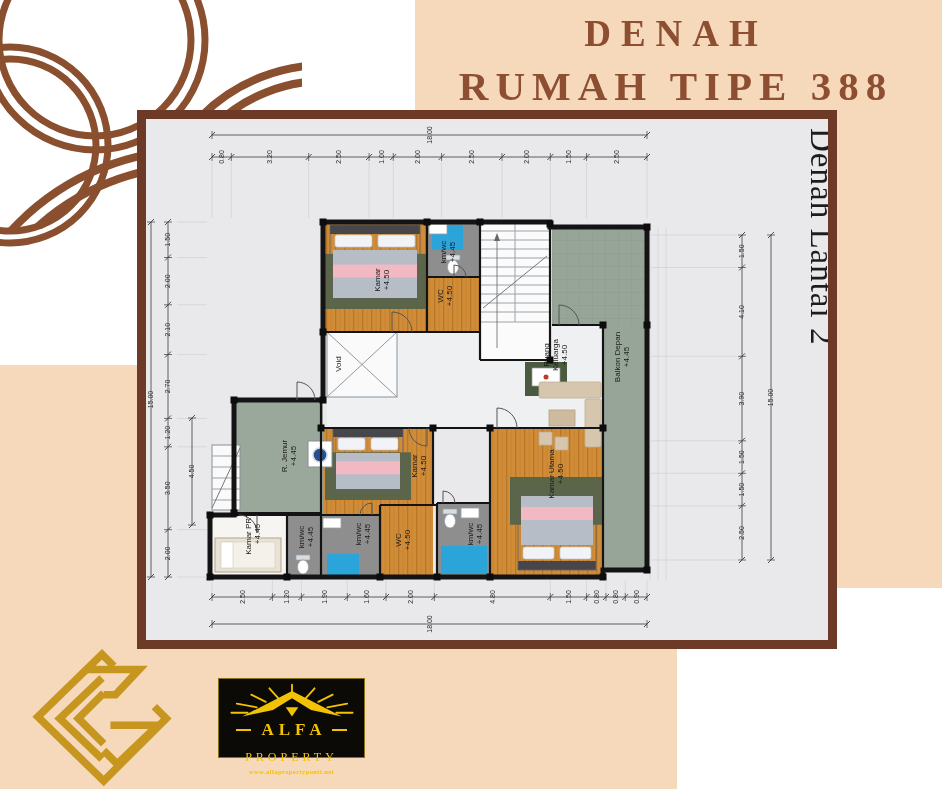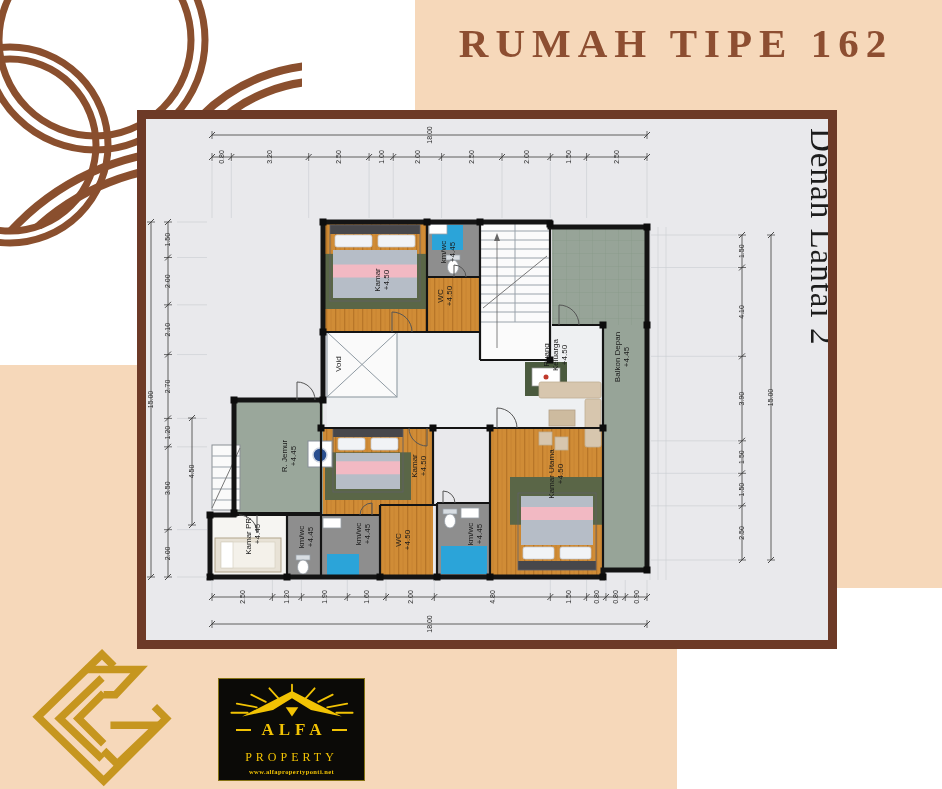--- a/index.html
+++ b/index.html
@@ -10,21 +10,21 @@
   #peach-right{left:415px;top:0;width:527px;height:588px}
   .rings{position:absolute;z-index:1}
   .rings circle{fill:none;stroke:var(--brown,#8a4f2e)}
   #title{position:absolute;left:420px;top:12px;width:512px;z-index:2;text-align:center;
          color:var(--title,#8d4e31);font-family:"Liberation Serif",serif;font-weight:bold}
   #title .l1{font-size:37px;letter-spacing:10px}
   #title .l2{font-size:41px;letter-spacing:7px;margin-top:7px}
   #card{position:absolute;left:137px;top:110px;width:700px;height:539px;z-index:2}
   #glogo{position:absolute;left:26px;top:644px;z-index:3}
   #glogo path{fill:none;stroke:var(--gold,#c6961f);stroke-width:9;stroke-linejoin:miter}
-  #alfa{position:absolute;left:218px;top:678px;width:147px;height:103px;z-index:3;
+  #alfa{position:absolute;left:218px;top:678px;width:147px;height:80px;z-index:3;
         background:#0b0a07;border:1px solid #857312;box-sizing:border-box;text-align:center;
         color:var(--alfa-yellow,#f2c304);font-family:"Liberation Serif",serif}
   #alfa .brand-row{display:flex;align-items:center;justify-content:center;gap:5px;margin-top:0}
   #alfa .dash{width:15px;height:2px;background:var(--alfa-yellow,#f2c304)}
   #alfa .brand{font-size:17px;font-weight:bold;letter-spacing:5px;text-indent:5px}
   #alfa .sub{font-size:12px;letter-spacing:4px;margin-top:10px}
   #alfa .url{font-size:6.5px;letter-spacing:.4px;margin-top:3px;font-weight:bold}
   #alfa svg{display:block;margin:3px auto 0}
   text{font-family:"Liberation Sans",sans-serif}
   .serif-label{font-family:"Liberation Serif",serif}
@@ -42,21 +42,22 @@
   <circle cx="10" cy="145" r="86" stroke-width="7"></circle>
 </svg>
 <svg class="rings" id="rings-br" width="302" height="229">
   <circle cx="325" cy="240" r="175" stroke-width="8"></circle>
   <circle cx="325" cy="240" r="159" stroke-width="8"></circle>
   <circle cx="195" cy="400" r="250" stroke-width="8"></circle>
   <circle cx="195" cy="400" r="234" stroke-width="8"></circle>
 </svg>
 
 <div id="title">
-  <div class="l2">RUMAH TIPE 162</div>
+  <div class="l1">DENAH</div>
+  <div class="l2">RUMAH TIPE 388</div>
 </div>
 
 <div id="card">
 <svg id="plan" width="700" height="539" viewBox="0 0 700 539">
   <defs>
     <pattern id="wood" width="9" height="60" patternUnits="userSpaceOnUse">
       <rect width="9" height="60" fill="#d08c36"></rect>
       <rect width="1.3" height="60" fill="#b87628"></rect>
       <rect x="4.6" width="0.9" height="60" fill="#c37e2c" opacity="0.75"></rect>
     </pattern>

